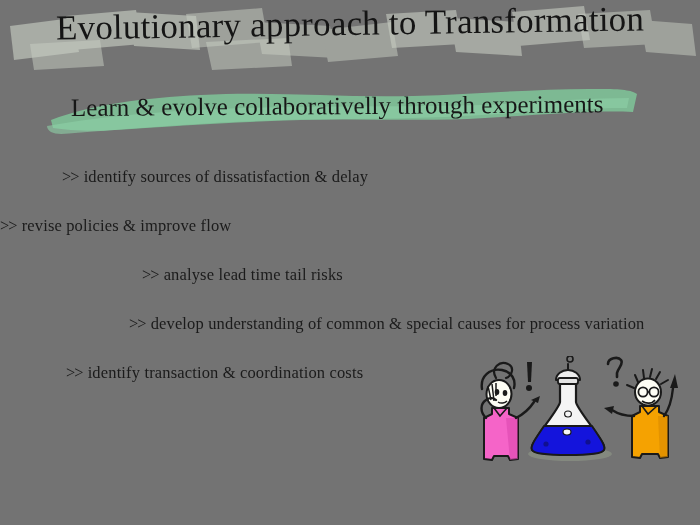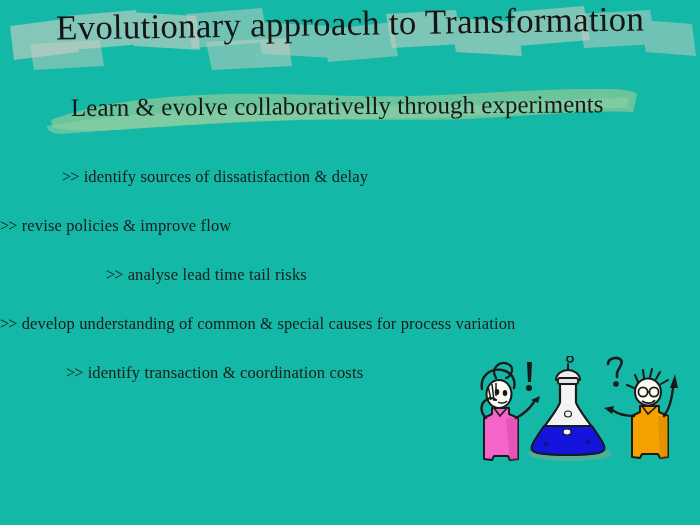--- a/index.html
+++ b/index.html
@@ -112,21 +112,21 @@
     position: absolute;
     left: 462px;
     top: 356px;
     width: 238px;
     height: 122px;
   }
 </style>
 </head>
 <body>
 
-<div id="slide" style="background: #14b8a6;">
+<div id="slide" style="background: #737373;">
 
   <div id="title-band">
     <svg id="title-scraps" viewBox="0 0 700 86" preserveAspectRatio="none">
       <g fill="#c9cfc4" opacity="0.62">
         <polygon points="10,26 72,18 79,52 14,60"></polygon>
         <polygon points="66,16 136,10 142,44 72,50"></polygon>
         <polygon points="128,12 196,16 200,50 134,46"></polygon>
       </g>
       <g fill="#c9cfc4" opacity="0.5">
         <polygon points="186,14 262,8 268,42 192,48"></polygon>
@@ -162,24 +162,24 @@
     <div id="slide-subtitle">Learn &amp; evolve collaborativelly through experiments</div>
   </div>
 
   <div id="bullet-list">
     <div class="bullet-row" style="padding-left:62px;">
       <span class="bullet-marker">&gt;&gt;</span><span class="bullet-text">identify sources of dissatisfaction &amp; delay</span>
     </div>
     <div class="bullet-row" style="">
       <span class="bullet-marker">&gt;&gt;</span><span class="bullet-text">revise policies &amp; improve flow</span>
     </div>
-    <div class="bullet-row" style="padding-left:106px;">
+    <div class="bullet-row" style="padding-left:106px;margin-left:36px;">
       <span class="bullet-marker">&gt;&gt;</span><span class="bullet-text">analyse lead time tail risks</span>
     </div>
-    <div class="bullet-row" style="">
+    <div class="bullet-row" style="padding-left:129px;">
       <span class="bullet-marker">&gt;&gt;</span><span class="bullet-text">develop understanding of common &amp; special causes for process variation</span>
     </div>
     <div class="bullet-row" style="padding-left:66px;">
       <span class="bullet-marker">&gt;&gt;</span><span class="bullet-text">identify transaction &amp; coordination costs</span>
     </div>
   </div>
 
   <svg id="illustration" viewBox="0 0 238 122" preserveAspectRatio="none">
 
     <g>

